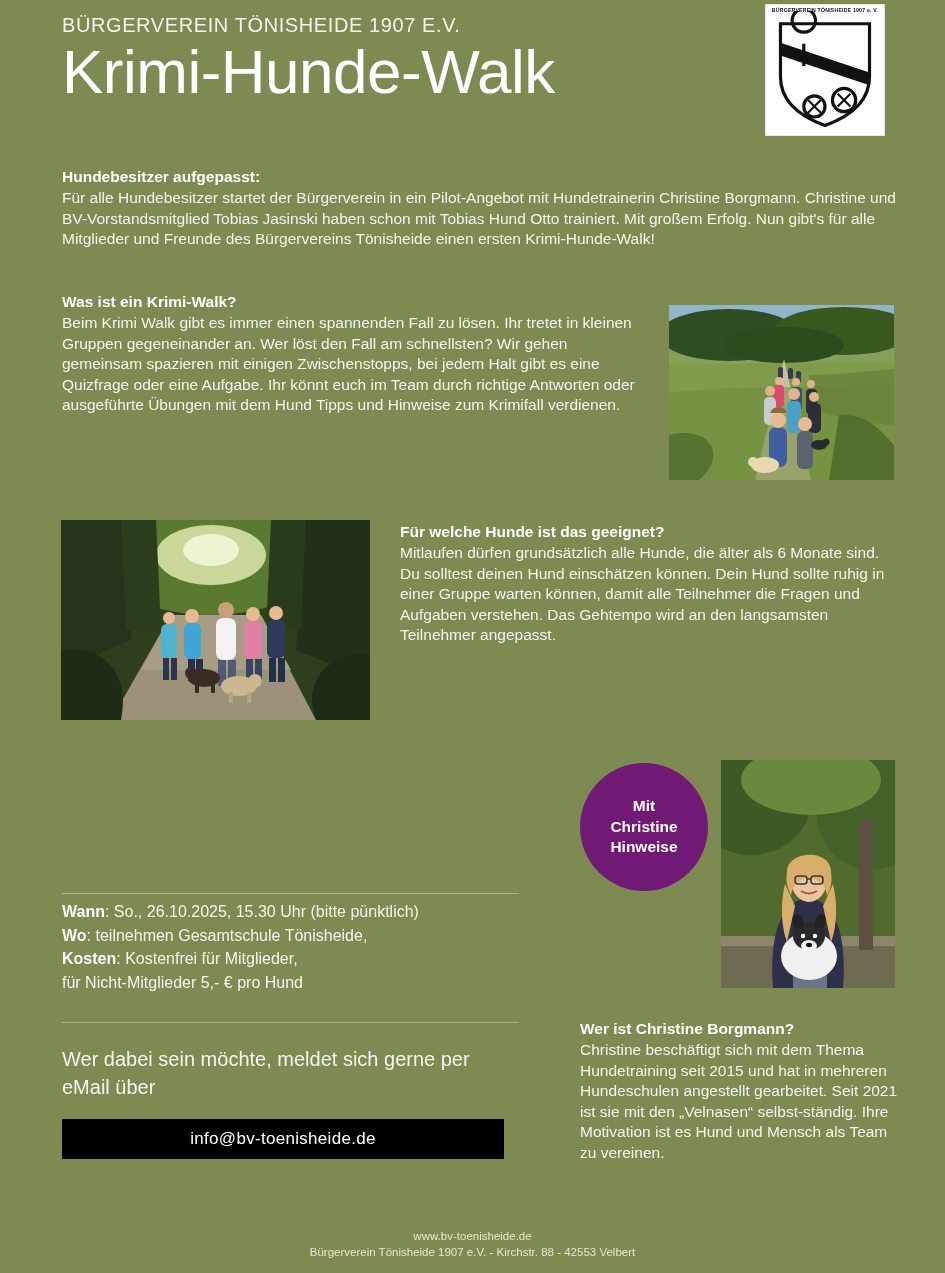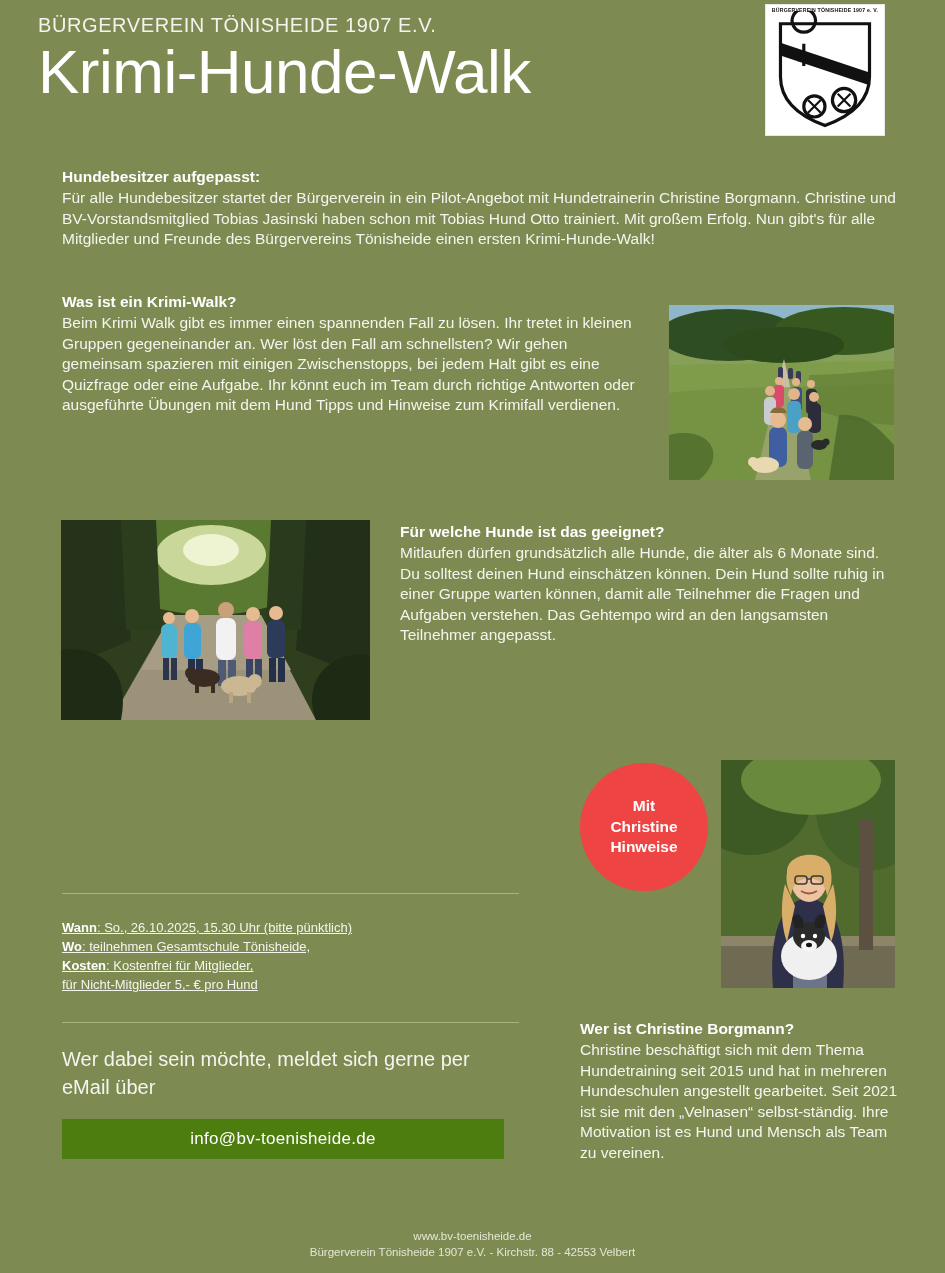--- a/index.html
+++ b/index.html
@@ -18,21 +18,21 @@
   .page {
     position: relative;
     width: 945px;
     height: 1273px;
     padding: 0;
   }
 
   
   .header {
     position: relative;
-    padding: 14px 60px 0 38px;
+    padding: 14px 60px 0 62px;
     height: 150px;
   }
   .club-line {
     font-size: 20px;
     letter-spacing: 0.6px;
     color: #f2f3ec;
     font-weight: 400;
     margin: 0 0 2px 0;
     white-space: nowrap;
   }
@@ -106,60 +106,59 @@
   .photo svg { display: block; width: 100%; height: 100%; }
 
   
   .circle-badge {
     position: absolute;
     left: 580px;
     top: 763px;
     width: 128px;
     height: 128px;
     border-radius: 50%;
-    background: #ef4444;
+    background: #701a75;
     color: #ffffff;
     display: flex;
     align-items: center;
     justify-content: center;
     text-align: center;
     font-size: 15.5px;
     font-weight: 700;
     line-height: 1.35;
   }
 
   
   #details-block { left: 62px; top: 893px; width: 460px; }
   .rule {
     height: 1px;
     background: #b9c093;
     opacity: 0.75;
     width: 457px;
     margin: 0;
   }
   .details-list {
-    margin: 24px 0 0 0;
-    font-size: 13px;
+    margin: 6px 0 0 0;
+    font-size: 16px;
     line-height: 1.47;
     color: #f4f5ee;
-    text-decoration: underline;
   }
   .details-list b { color: #ffffff; font-weight: 700; }
   .details-spacer { height: 28px; }
   .mail-note {
     font-size: 20px;
     line-height: 1.4;
     color: #f4f5ee;
     margin: 22px 0 0 0;
   }
   .mail-button {
     margin-top: 18px;
     width: 442px;
     height: 40px;
-    background: #4d7c0f;
+    background: #000000;
     display: flex;
     align-items: center;
     justify-content: center;
     color: #ffffff;
     font-size: 17px;
     letter-spacing: 0.3px;
   }
 
   
   #block-wer-ist { left: 580px; top: 1020px; width: 320px; }

